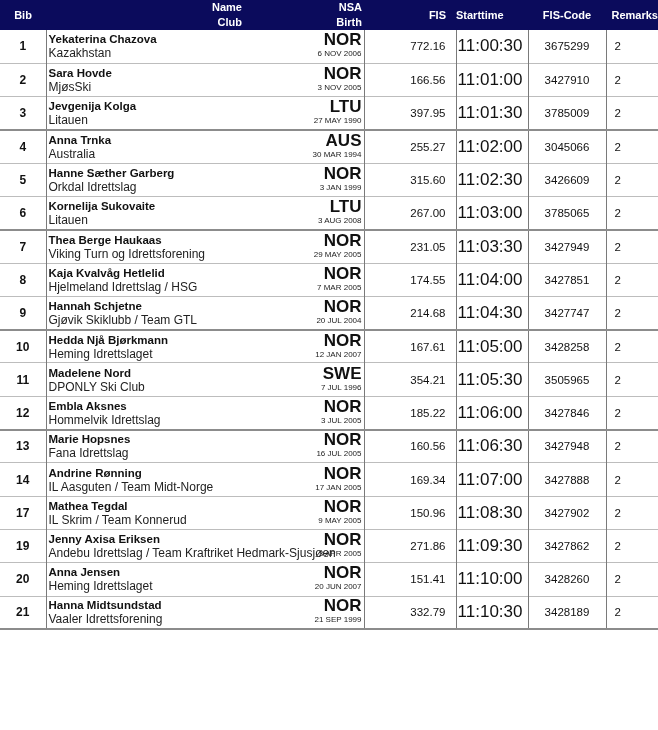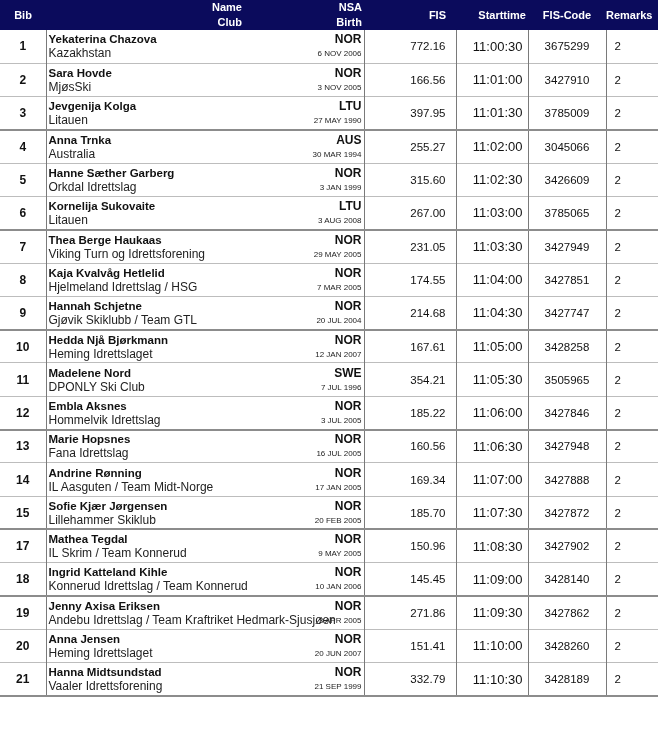--- a/index.html
+++ b/index.html
@@ -4,36 +4,36 @@
 <style>
   html, body { margin: 0; padding: 0; background: #ffffff; }
   body { width: 658px; height: 730px; overflow: hidden; font-family: "Liberation Sans", "DejaVu Sans", sans-serif; color: #111; }
   table { border-collapse: collapse; width: 658px; table-layout: fixed; }
   thead tr { background: #0b0b5c; color: #ffffff; height: 16px; }
   th { font-size: 11px; font-weight: bold; padding: 0; vertical-align: middle; }
   th.bib { text-align: center; width: 46px; }
   th.name { text-align: right; padding-left: 2px; }
   th.nsa { text-align: right; width: 120px; padding-right: 2px; }
   th.fis { text-align: right; width: 82px; padding-right: 10px; }
-  th.start { text-align: right; width: 70px; padding-right: 2px; }
+  th.start { text-align: left; width: 70px; padding-right: 2px; }
   th.code { text-align: center; width: 78px; }
-  th.rem { text-align: left; width: 52px; margin-top: 21px; }
+  th.rem { text-align: right; width: 52px; margin-top: 21px; }
   .h2 { display: block; line-height: 15px; }
   tbody tr { height: 33.3px; border-bottom: 1px solid #bdbdbd; }
   tbody tr.grp { border-bottom: 2px solid #8c8c8c; }
   td { padding: 0; vertical-align: middle; font-size: 11px; }
   td.bib { text-align: center; font-weight: bold; font-size: 12px; border-right: 1px solid #7a7a7a; }
   td.name { padding-left: 2px; }
   td.nsa { text-align: right; padding-right: 2px; border-right: 1px solid #7a7a7a; }
   .nm { font-weight: bold; font-size: 11.5px; line-height: 15px; display: block; white-space: nowrap; }
   .club { font-size: 12px; line-height: 13px; display: block; color: #222; white-space: nowrap; }
-  .nat { font-weight: bold; font-size: 12px; line-height: 15px; display: block; }
+  .nat { font-weight: bold; font-size: 17px; line-height: 15px; display: block; }
   .birth { font-size: 8px; line-height: 13px; display: block; color: #222; }
   td.fis { text-align: right; padding-right: 10px; border-right: 1px solid #7a7a7a; font-size: 11.5px; }
-  td.start { text-align: right; padding-right: 5px; border-right: 1px solid #7a7a7a; font-size: 13px; }
+  td.start { text-align: right; padding-right: 5px; border-right: 1px solid #7a7a7a; font-size: 17px; }
   td.code { text-align: center; border-right: 1px solid #7a7a7a; font-size: 11.5px; }
   td.rem { text-align: left; padding-left: 8px; font-size: 11.5px; }
 </style>
 </head>
 <body>
 
 <table>
   <thead>
     <tr>
       <th class="bib">Bib</th>
@@ -269,68 +269,38 @@
     <td class="nsa">
       <span class="nat">NOR</span>
       <span class="birth">17 JAN 2005</span>
     </td>
     <td class="fis">169.34</td>
     <td class="start">11:07:00</td>
     <td class="code">3427888</td>
     <td class="rem">2</td>
   </tr>
 
-  <tr class="grp">
-    <td class="bib">15</td>
-    <td class="name">
-      <span class="nm">Sofie Kjær Jørgensen</span>
-      <span class="club">Lillehammer Skiklub</span>
-    </td>
-    <td class="nsa">
-      <span class="nat">NOR</span>
-      <span class="birth">20 FEB 2005</span>
-    </td>
-    <td class="fis">185.70</td>
-    <td class="start">11:07:30</td>
-    <td class="code">3427872</td>
-    <td class="rem">2</td>
-  </tr>
 
 
   <tr>
     <td class="bib">17</td>
     <td class="name">
       <span class="nm">Mathea Tegdal</span>
       <span class="club">IL Skrim  / Team Konnerud</span>
     </td>
     <td class="nsa">
       <span class="nat">NOR</span>
       <span class="birth">9 MAY 2005</span>
     </td>
     <td class="fis">150.96</td>
     <td class="start">11:08:30</td>
     <td class="code">3427902</td>
     <td class="rem">2</td>
   </tr>
 
-  <tr class="grp">
-    <td class="bib">18</td>
-    <td class="name">
-      <span class="nm">Ingrid Katteland Kihle</span>
-      <span class="club">Konnerud Idrettslag  / Team Konnerud</span>
-    </td>
-    <td class="nsa">
-      <span class="nat">NOR</span>
-      <span class="birth">10 JAN 2006</span>
-    </td>
-    <td class="fis">145.45</td>
-    <td class="start">11:09:00</td>
-    <td class="code">3428140</td>
-    <td class="rem">2</td>
-  </tr>
 
   <tr>
     <td class="bib">19</td>
     <td class="name">
       <span class="nm">Jenny Axisa Eriksen</span>
       <span class="club">Andebu Idrettslag  / Team Kraftriket Hedmark-Sjusjøen</span>
     </td>
     <td class="nsa">
       <span class="nat">NOR</span>
       <span class="birth">3 APR 2005</span>

